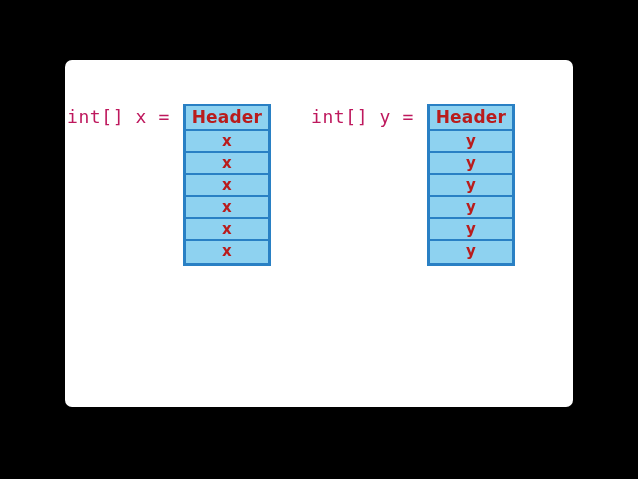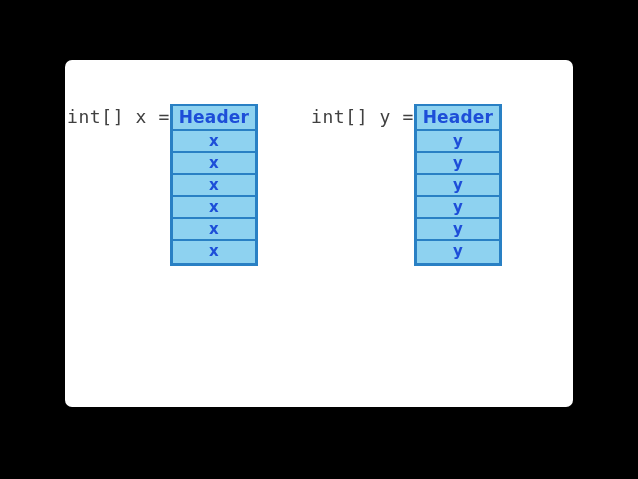--- a/index.html
+++ b/index.html
@@ -33,41 +33,42 @@
     display: flex;
     flex-direction: row;
     align-items: flex-start;
   }
   #group-x { left: 2px;   top: 44px; }
   #group-y { left: 246px; top: 44px; }
 
   .var-label {
     font-family: "DejaVu Sans Mono", "Liberation Mono", monospace;
     font-size: 18px;
-    color: #404040;
+    color: #be185d;
     letter-spacing: 0.6px;
     line-height: 25px;
     height: 25px;
     white-space: pre;
+    padding-right: 13px;
     user-select: none;
   }
   .array-box {
     border: 3px solid #2980c4;
     border-top-width: 2px;
     background: #2980c4;
     width: 88px;
     box-sizing: border-box;
     display: flex;
     flex-direction: column;
   }
   .cell {
     box-sizing: border-box;
     width: 100%;
     text-align: center;
-    color: #1d4ed8;
+    color: #b91c1c;
     font-family: "DejaVu Sans Mono", "Liberation Mono", monospace;
     border-bottom: 2px solid #2980c4;
     user-select: none;
   }
   .cell:last-child { border-bottom: none; }
   .cell-header {
     background: #8ed2f0;
     height: 25px;
     line-height: 23px;
     font-size: 17px;

